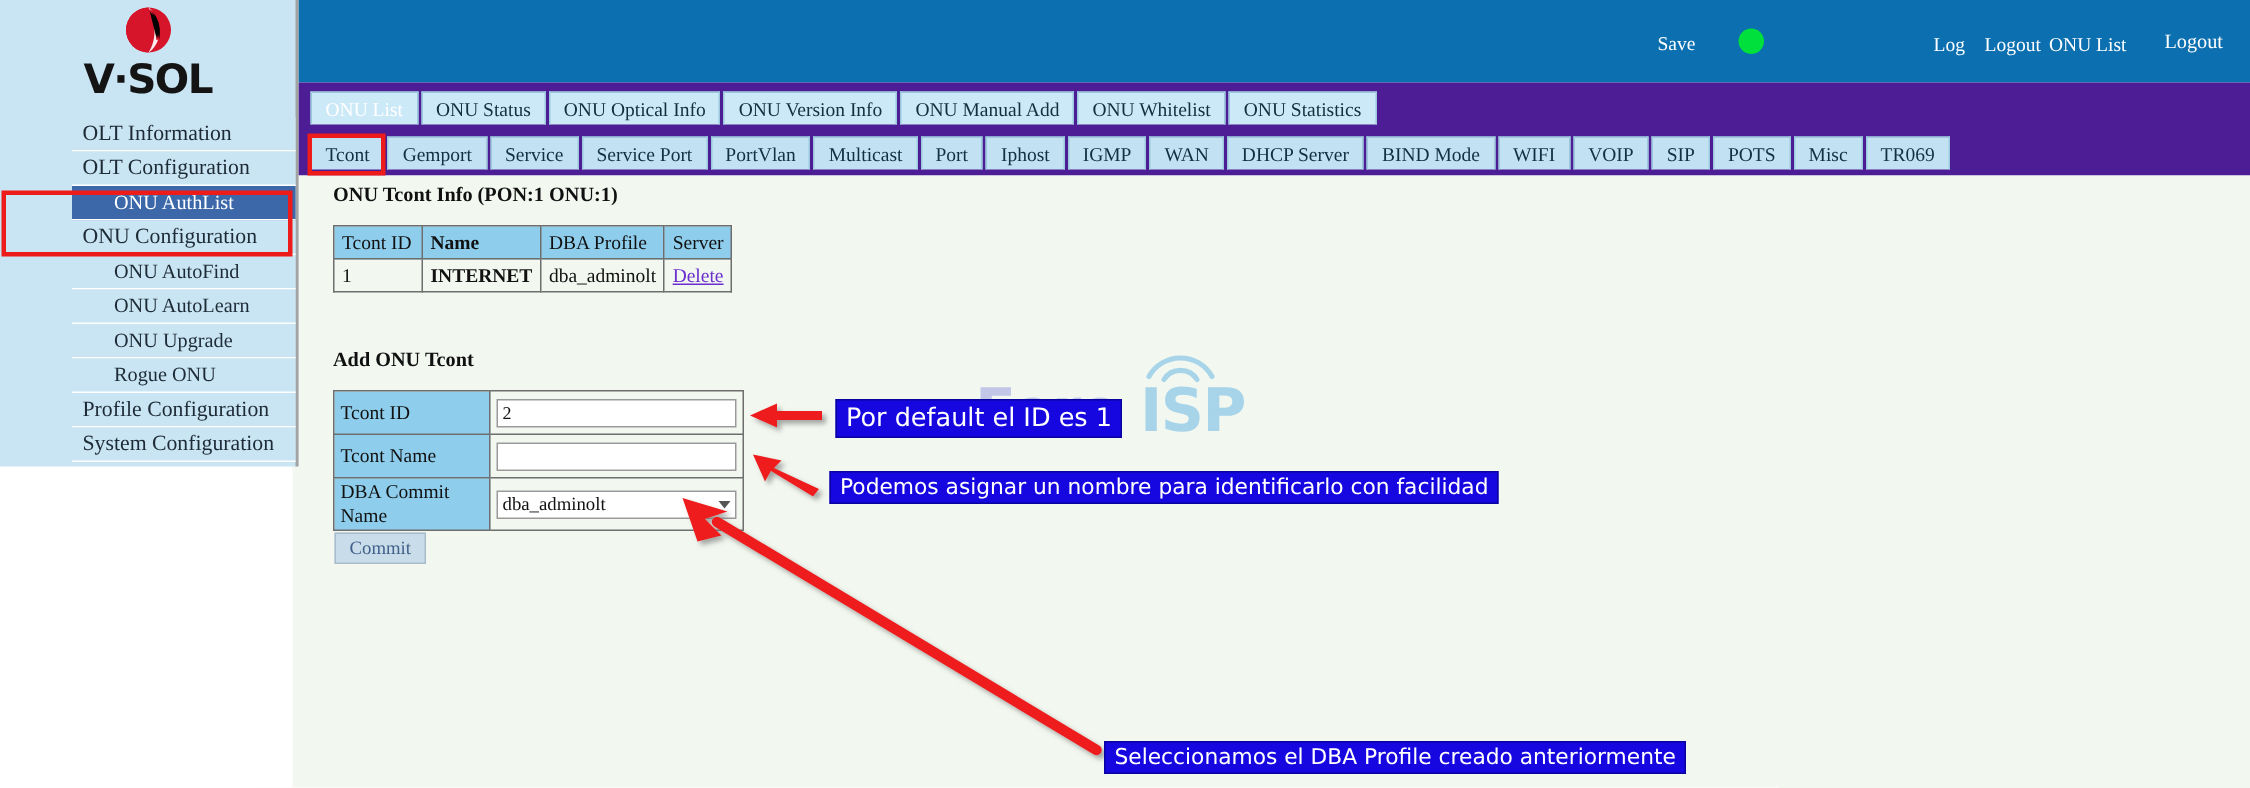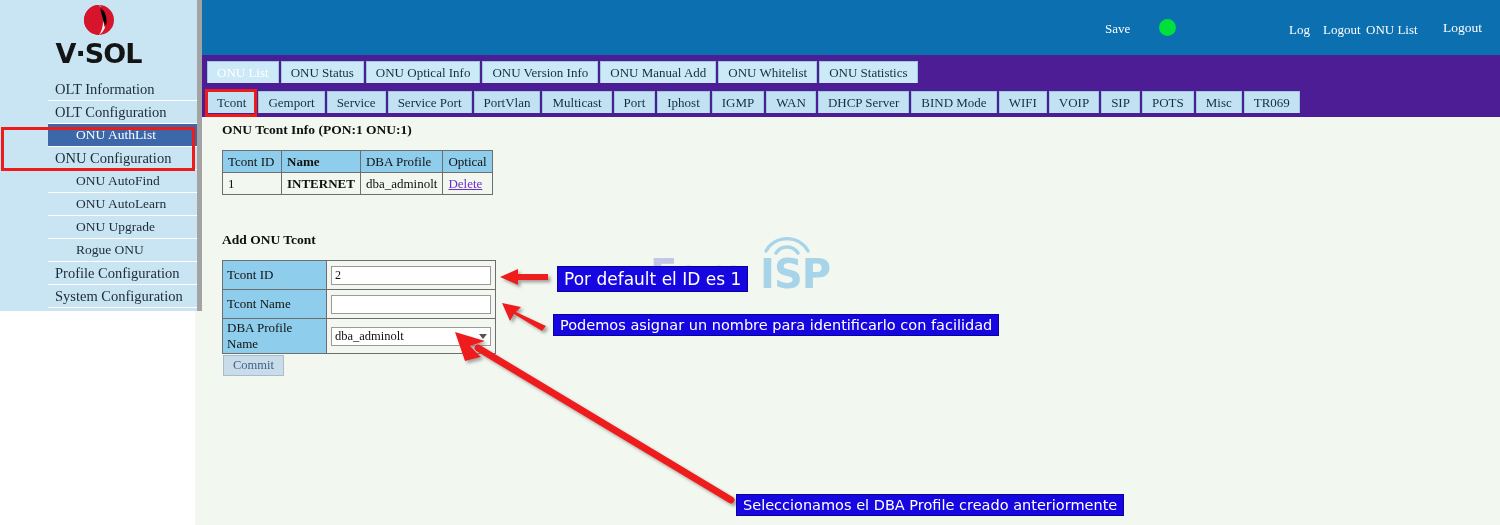--- a/index.html
+++ b/index.html
@@ -7,21 +7,21 @@
     width: 1500px; height: 525px;
     background: #ffffff;
     font-family: "Liberation Serif", serif;
     overflow: hidden;
   }
   #root { position: relative; width: 1500px; height: 525px; background: #ffffff; }
 
   
   #sidebar {
     position: absolute; left: 0; top: 0; width: 197px; height: 311px;
-    background: #c9e4f2; border-right: 5px solid #a3a3a3;
+    background: #c9e4f2; border-right: 2px solid #a3a3a3;
     z-index: 5;
   }
   #logo-area { height: 78px; position: relative; }
   #logo-mark {
     position: absolute; left: 82px; top: 3px; width: 34px; height: 34px;
   }
   #logo-word {
     position: absolute; left: 0; top: 38px; width: 197px;
     text-align: center;
     font-family: "DejaVu Sans", sans-serif;
@@ -299,21 +299,21 @@
     </div>
 
     <div class="sec-title" id="title-info">ONU Tcont Info (PON:1 ONU:1)</div>
 
     <table class="grid" id="tbl-info">
       <tbody>
           <tr>
         <th>Tcont ID</th>
         <th>Name</th>
         <th>DBA Profile</th>
-        <th>Optical</th>
+        <th>Server</th>
       </tr>
       <tr>
         <td>1</td>
         <td>INTERNET</td>
         <td>dba_adminolt</td>
         <td><a class="delete-link" href="#">Delete</a></td>
       </tr>
     </tbody>
       </table>
 
@@ -327,21 +327,21 @@
           <input class="txtinput" type="text" value="2" style="">
         </td>
       </tr>
       <tr>
         <td class="lbl">Tcont Name</td>
         <td class="fld">
           <input class="txtinput" type="text" value="" style="">
         </td>
       </tr>
       <tr>
-        <td class="lbl">DBA Profile Name</td>
+        <td class="lbl">DBA Commit Name</td>
         <td class="fld">
           <div class="selinput">
             <span>dba_adminolt</span>
             <span class="caret"></span>
           </div>
         </td>
       </tr>
     </tbody>
       </table>
 

